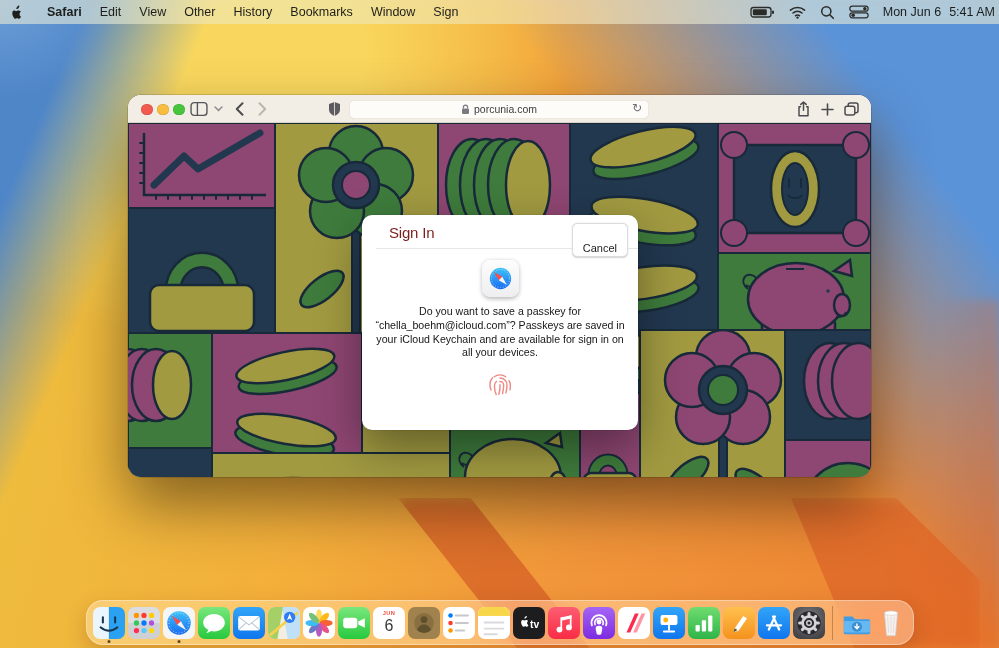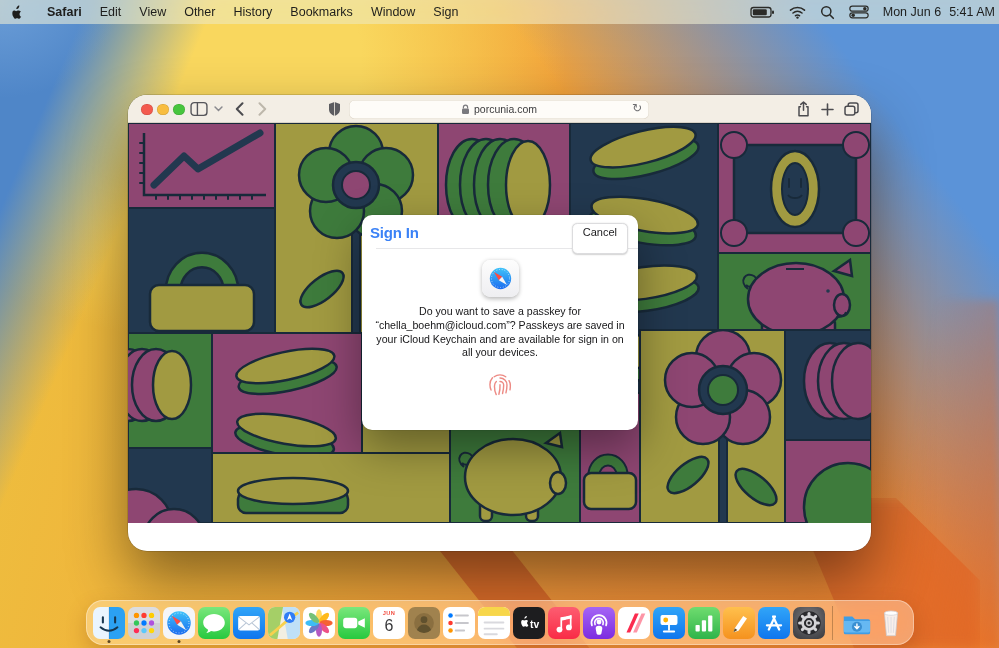--- a/index.html
+++ b/index.html
@@ -27,21 +27,21 @@
     background:rgba(236,233,205,.62);backdrop-filter:blur(16px) saturate(1.6);
     font-size:12.5px;color:#1e1e1c;padding:0 4px;z-index:40}
   .menubar .apple{width:14px;margin:0 14px 0 6px;flex:0 0 auto}
   .mi{padding:0 9px}
   .mi.b{font-weight:bold}
   .mb-right{margin-left:auto;display:flex;align-items:center;gap:14px}
   .mb-right svg{display:block}
   .mb-clock{display:flex;gap:8px}
 
   
-  .window{position:absolute;left:128px;top:95px;width:743px;height:456px;border-radius:19px;overflow:hidden;
+  .window{position:absolute;left:128px;top:95px;width:743px;height:382px;border-radius:13px;overflow:hidden;
     box-shadow:0 28px 60px rgba(0,0,0,.45), 0 0 0 .5px rgba(0,0,0,.25);z-index:10;background:#fff}
   .toolbar{position:relative;height:28px;background:var(--c-toolbar);border-bottom:1px solid #d8d2c6}
   .tl{position:absolute;top:8.5px;width:11.5px;height:11.5px;border-radius:50%}
   .tl.r{left:13px;background:#f35a4e;box-shadow:inset 0 0 0 .5px rgba(0,0,0,.15)}
   .tl.y{left:29px;background:#f8bd3f;box-shadow:inset 0 0 0 .5px rgba(0,0,0,.15)}
   .tl.g{left:45px;background:#47c53d;box-shadow:inset 0 0 0 .5px rgba(0,0,0,.15)}
   .tb-ic{position:absolute;top:4px;height:20px;display:flex;align-items:center;justify-content:center}
   .urlbar{position:absolute;left:221px;top:4.5px;width:300px;height:19px;border-radius:5.5px;background:#fefcf8;
     box-shadow:inset 0 0 0 .5px #ddd5c6;display:flex;align-items:center;justify-content:center;gap:4px;
     font-size:10.5px;color:#3c3c3e}
@@ -53,22 +53,22 @@
   .q .s2{stroke:var(--c-line);stroke-width:2}
   .q .fm{fill:var(--c-mag)} .q .fn{fill:var(--c-navy)} .q .fo{fill:var(--c-olive)} .q .fg{fill:var(--c-green)} .q .fx{fill:none}
   .q .chartline{stroke:var(--c-navy);stroke-width:7;fill:none;stroke-linecap:round;stroke-linejoin:round}
   .q .shko{stroke:var(--c-line);fill:none}
   .q .shk{stroke:var(--c-green);fill:none}
 
   
   .dialog{position:absolute;left:362px;top:215px;width:276px;height:215px;background:#fff;border-radius:10px;
     box-shadow:0 18px 45px rgba(0,0,0,.38), 0 0 0 .5px rgba(0,0,0,.1);z-index:20;font-size:11px;color:#1c1c1e}
   .dlg-head{position:relative;height:33px}
-  .dlg-title{position:absolute;left:8px;top:9px;font-size:15px;font-weight:bold;letter-spacing:-.2px;color:#3b82f6}
-  .dlg-cancel{position:absolute;right:10px;top:8px;height:31px;padding:0 10px;font-size:11px;line-height:17px;
+  .dlg-title{position:absolute;left:27px;top:9px;font-size:15px;font-weight:normal;letter-spacing:-.2px;color:#7f1d1d}
+  .dlg-cancel{position:absolute;right:10px;top:8px;height:31px;padding:16px 10px;font-size:11px;line-height:17px;
     background:#fff;border:.5px solid #dcdcde;border-radius:5.5px;box-shadow:0 .5px 1.5px rgba(0,0,0,.18);color:#1c1c1e;cursor:default}
   .dlg-sep{height:1px;background:#e7e7e9;margin-left:14px}
   .dlg-appicon{width:37px;height:37px;border-radius:8.5px;margin:11px auto 0;display:grid;place-items:center;
     background:linear-gradient(#fdfdfd,#eeeef1);box-shadow:0 1.5px 4px rgba(0,0,0,.28)}
   .dlg-body{width:258px;margin:8px auto 4px;text-align:center;line-height:1.3;font-size:10.6px;color:#161618}
   .dlg-fp{display:block;margin:9px auto 0}
   .fp path{stroke:var(--c-touch-id);fill:none;stroke-width:1.5;stroke-linecap:round}
   .dlg-touch{text-align:center;margin-top:5px;font-size:11.5px}
   .dlg-other{text-align:center;margin-top:6px;font-size:11.5px;color:var(--c-accent)}
 

